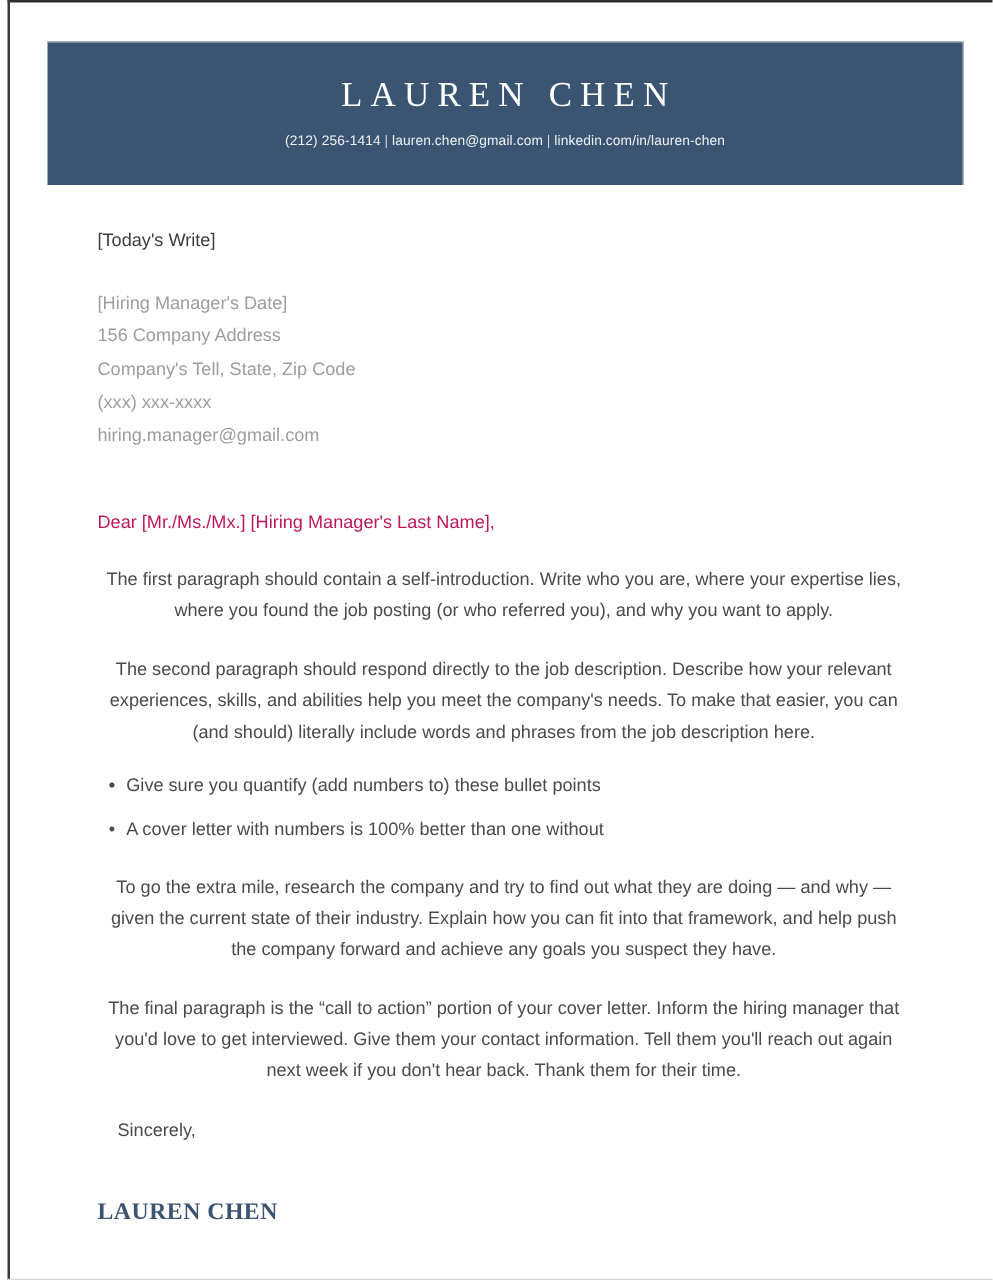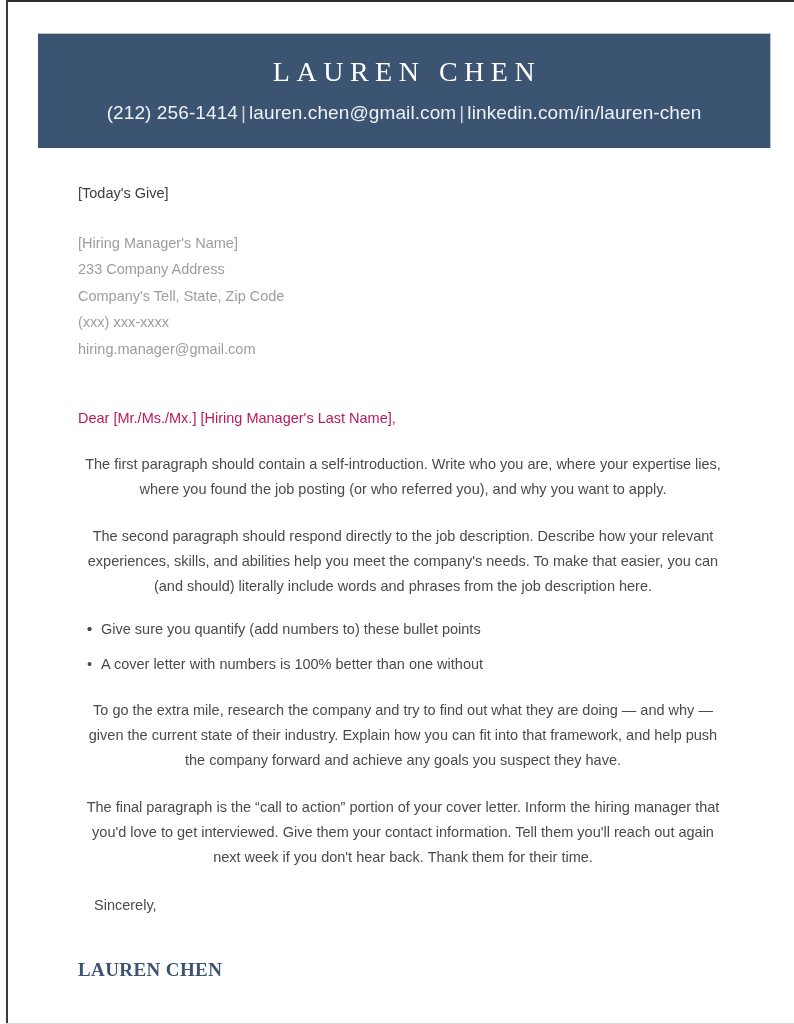--- a/index.html
+++ b/index.html
@@ -71,21 +71,21 @@
     letter-spacing: 6.5px;
     color: #ffffff;
     line-height: 1;
     margin: 0 0 0 6px;
     padding: 0;
     white-space: nowrap;
   }
   .contact-line {
     margin-top: 16px;
     font-family: "Liberation Sans", sans-serif;
-    font-size: 19px;
+    font-size: 11px;
     color: #eef1f5;
     letter-spacing: 0.1px;
     white-space: nowrap;
     text-align: right;
   }
   .contact-sep {
     color: #ccd5de;
     padding: 0 3px;
   }
 
@@ -189,25 +189,25 @@
 
   <div class="letter-header">
     <div class="applicant-name">LAUREN CHEN</div>
     <div class="contact-line">
       <span>(212) 256-1414</span><span class="contact-sep">|</span><span>lauren.chen@gmail.com</span><span class="contact-sep">|</span><span>linkedin.com/in/lauren-chen</span>
     </div>
   </div>
 
   <div class="letter-body">
 
-    <p class="date-line">[Today's Give]</p>
+    <p class="date-line">[Today's Write]</p>
 
     <ul class="recipient-block">
-      <li>[Hiring Manager's Name]</li>
-      <li>233 Company Address</li>
+      <li>[Hiring Manager's Date]</li>
+      <li>156 Company Address</li>
       <li>Company's Tell, State, Zip Code</li>
       <li>(xxx) xxx-xxxx</li>
       <li>hiring.manager@gmail.com</li>
     </ul>
 
     <p class="salutation">Dear [Mr./Ms./Mx.] [Hiring Manager's Last Name],</p>
 
     <p class="para">The first paragraph should contain a self-introduction. Write who you are, where your expertise lies, where you found the job posting (or who referred you), and why you want to apply.</p>
 
     <p class="para">The second paragraph should respond directly to the job description. Describe how your relevant experiences, skills, and abilities help you meet the company's needs. To make that easier, you can (and should) literally include words and phrases from the job description here.</p>

